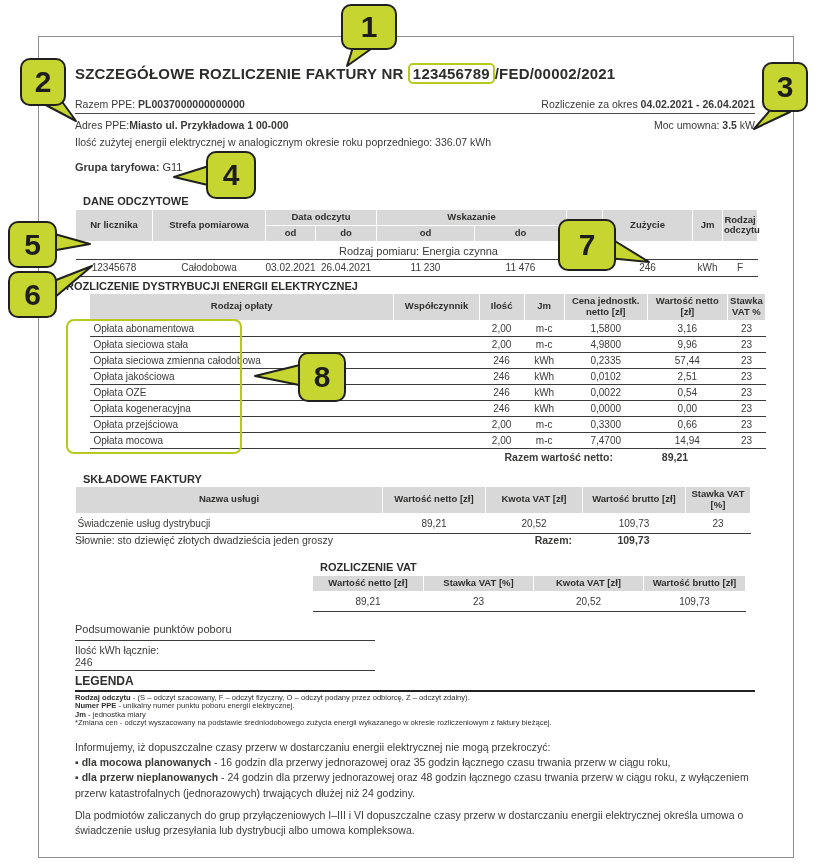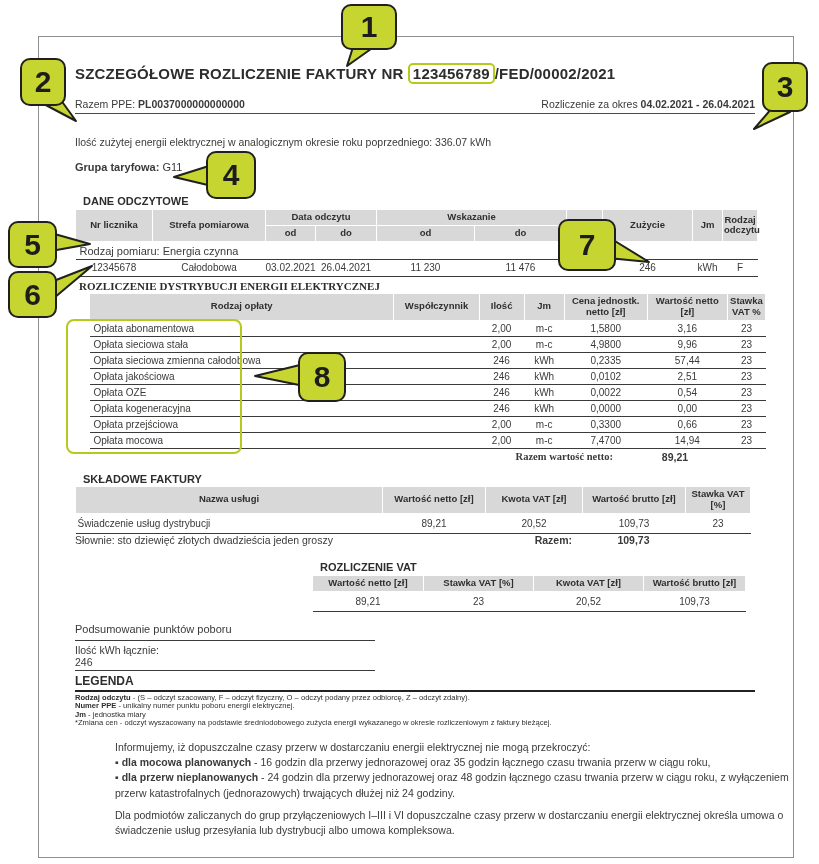--- a/index.html
+++ b/index.html
@@ -14,45 +14,45 @@
   .hrule{left:75px;top:113px;width:680px;border-top:1px solid #4a4a49;}
   .row3{left:75px;top:119px;width:680px;display:flex;justify-content:space-between;font-size:10.5px;}
   .line4{left:75px;top:136px;font-size:10.5px;}
   .line5{left:75px;top:161px;font-size:11px;}
   .sechead{font-size:11px;font-weight:bold;color:#2d2d2c;padding-left:8px;}
   table{border-collapse:collapse;table-layout:fixed;}
   th{background:#d8d8d8;border:1.5px solid #fff;font-size:9.5px;line-height:1.15;font-weight:bold;color:#2f2f2e;text-align:center;padding:2px 1px;}
   td{font-size:10px;color:#3a3a39;}
   .rt{left:75px;top:209px;width:680px;}
   .rt td{text-align:center;padding:2.5px 0;}
-  .rt .measure{text-align:left;font-size:11px;border-bottom:1px solid #3a3a39;padding:3px 0 2px 4px;}
+  .rt .measure{text-align:center;font-size:11px;border-bottom:1px solid #3a3a39;padding:3px 0 2px 4px;}
   .rt .drow td{border-bottom:1px solid #3a3a39;}
   .dt{left:89px;top:293px;width:677px;}
   .dt td{border-bottom:1px solid #3a3a39;text-align:center;padding:2px 2px;}
   .dt td.nm{text-align:left;padding-left:4px;}
   .razem{left:75px;top:451px;width:680px;height:14px;font-size:10.5px;}
-  .razem .lab{position:absolute;left:298px;width:240px;text-align:right;font-weight:bold;font-family:Liberation Serif, serif;}
+  .razem .lab{position:absolute;left:298px;width:240px;text-align:right;font-weight:bold;}
   .razem .val{position:absolute;left:560px;width:80px;text-align:center;font-weight:bold;}
   .st{left:75px;top:486px;width:675px;}
   .st td{border-bottom:1px solid #3a3a39;text-align:center;padding:4px 2px;}
   .st td.nm{text-align:left;padding-left:2px;}
   .slownie{left:75px;top:534px;width:675px;display:flex;align-items:center;font-size:10.5px;}
   .slownie .words{flex:1;}
   .slownie .rl{font-weight:bold;margin-right:10px;}
   .slownie .rv{width:103px;text-align:center;font-weight:bold;}
   .slownie .sp{width:65px;}
   .vathead{left:312px;top:561px;}
   .vt{left:312px;top:575px;width:433px;}
   .vt td{text-align:center;padding:4px 2px;border-bottom:1.5px solid #3a3a39;}
   .sumtitle{left:75px;top:623px;font-size:11px;}
   .sumrow{left:75px;top:640px;width:300px;border-top:1px solid #3a3a39;border-bottom:1px solid #3a3a39;display:flex;justify-content:space-between;font-size:10.5px;padding:2.5px 16px 2.5px 0;box-sizing:border-box;flex-direction:column;}
   .legtitle{left:75px;top:674px;font-size:12px;font-weight:bold;color:#2d2d2c;}
   .legrule{left:75px;top:690px;width:680px;border-top:2px solid #222;}
   .legend{left:75px;top:694px;width:680px;font-size:7.6px;line-height:8.4px;color:#2f2f2e;}
-  .footer{left:75px;top:740px;width:684px;font-size:10.5px;line-height:15.2px;margin-left:40px;}
+  .footer{left:75px;top:740px;width:684px;font-size:10.5px;line-height:15.2px;}
   .footer .closing{margin-top:7px;}
   .callout{background:#c6d52f;border:2px solid #20201e;border-radius:10px;display:flex;align-items:center;justify-content:center;font-size:30px;font-weight:bold;color:#1d1d1b;z-index:6;box-sizing:border-box;}
   .tails{left:0;top:0;z-index:5;pointer-events:none;}
   .feebox{left:66px;top:319px;width:172px;height:131px;border:2px solid #b6ca1d;border-radius:8px;z-index:4;}
 </style>
 </head>
 <body>
 
 <div class="canvas">
 
@@ -61,20 +61,24 @@
   <div class="abs title">
     <span>SZCZEGÓŁOWE ROZLICZENIE FAKTURY NR </span><span class="numbox">123456789</span><span>/FED/00002/2021</span>
   </div>
 
   <div class="abs row2">
     <span><span>Razem PPE: </span><span class="b">PL0037000000000000</span></span>
     <span><span>Rozliczenie za okres </span><span class="b">04.02.2021 - 26.04.2021</span></span>
   </div>
   <div class="abs hrule"></div>
 
+  <div class="abs row3">
+    <span><span>Adres PPE:</span><span class="b">Miasto ul. Przykładowa 1 00-000</span></span>
+    <span><span>Moc umowna: </span><span class="b">3.5</span><span> kW</span></span>
+  </div>
 
   <div class="abs line4">Ilość zużytej energii elektrycznej w analogicznym okresie roku poprzedniego: 336.07 kWh</div>
 
   <div class="abs line5">
     <span class="b">Grupa taryfowa: </span><span>G11</span>
   </div>
 
   <div class="abs sechead" style="left:75px;top:195px;">DANE ODCZYTOWE</div>
   <table class="abs rt">
     <colgroup>
@@ -117,21 +121,21 @@
       <td>11 230</td>
       <td>11 476</td>
       <td></td>
       <td>246</td>
       <td>kWh</td>
       <td>F</td>
     </tr>
   </tbody>
     </table>
 
-  <div class="abs sechead" style="left:71px;top:280px;font-family:Liberation Serif, serif;">ROZLICZENIE DYSTRYBUCJI ENERGII ELEKTRYCZNEJ</div>
+  <div class="abs sechead" style="left:58px;top:280px;">ROZLICZENIE DYSTRYBUCJI ENERGII ELEKTRYCZNEJ</div>
   <table class="abs dt">
     <colgroup>
         <col style="width:304px">
         <col style="width:85px">
         <col style="width:45px">
         <col style="width:40px">
         <col style="width:83px">
         <col style="width:80px">
         <col style="width:38px">
       </colgroup>

